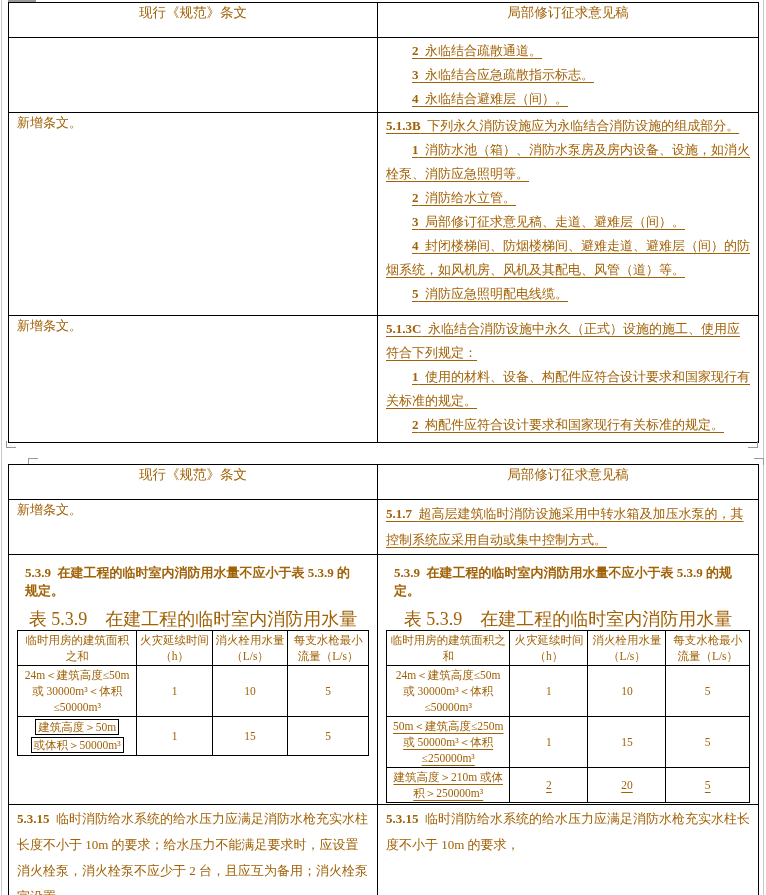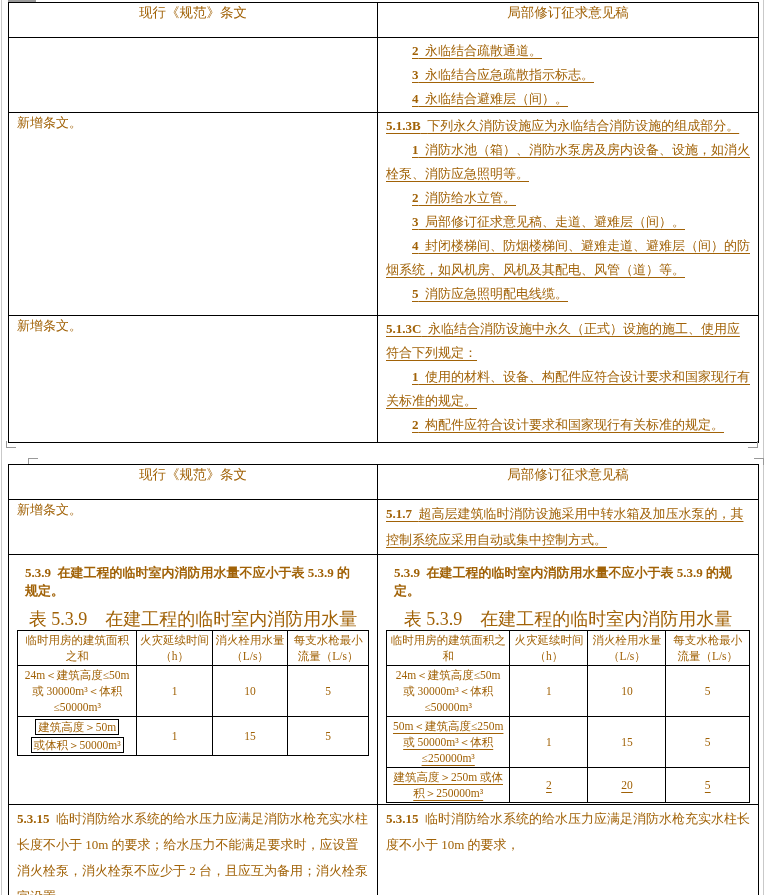--- a/index.html
+++ b/index.html
@@ -162,21 +162,21 @@
             <td>10</td>
             <td>5</td>
           </tr>
           <tr>
             <td><span class="u">50m＜建筑高度≤250m 或 50000m³＜体积≤250000m³</span></td>
             <td>1</td>
             <td>15</td>
             <td>5</td>
           </tr>
           <tr>
-            <td><span class="u">建筑高度＞250m 或体积＞250000m³</span></td>
+            <td><span class="u">建筑高度＞210m 或体积＞250000m³</span></td>
             <td><span class="u">2</span></td>
             <td><span class="u">20</span></td>
             <td><span class="u">5</span></td>
           </tr>
         </tbody>
             </table>
       </td>
     </tr>
     <tr>
       <td style="height:130px">

